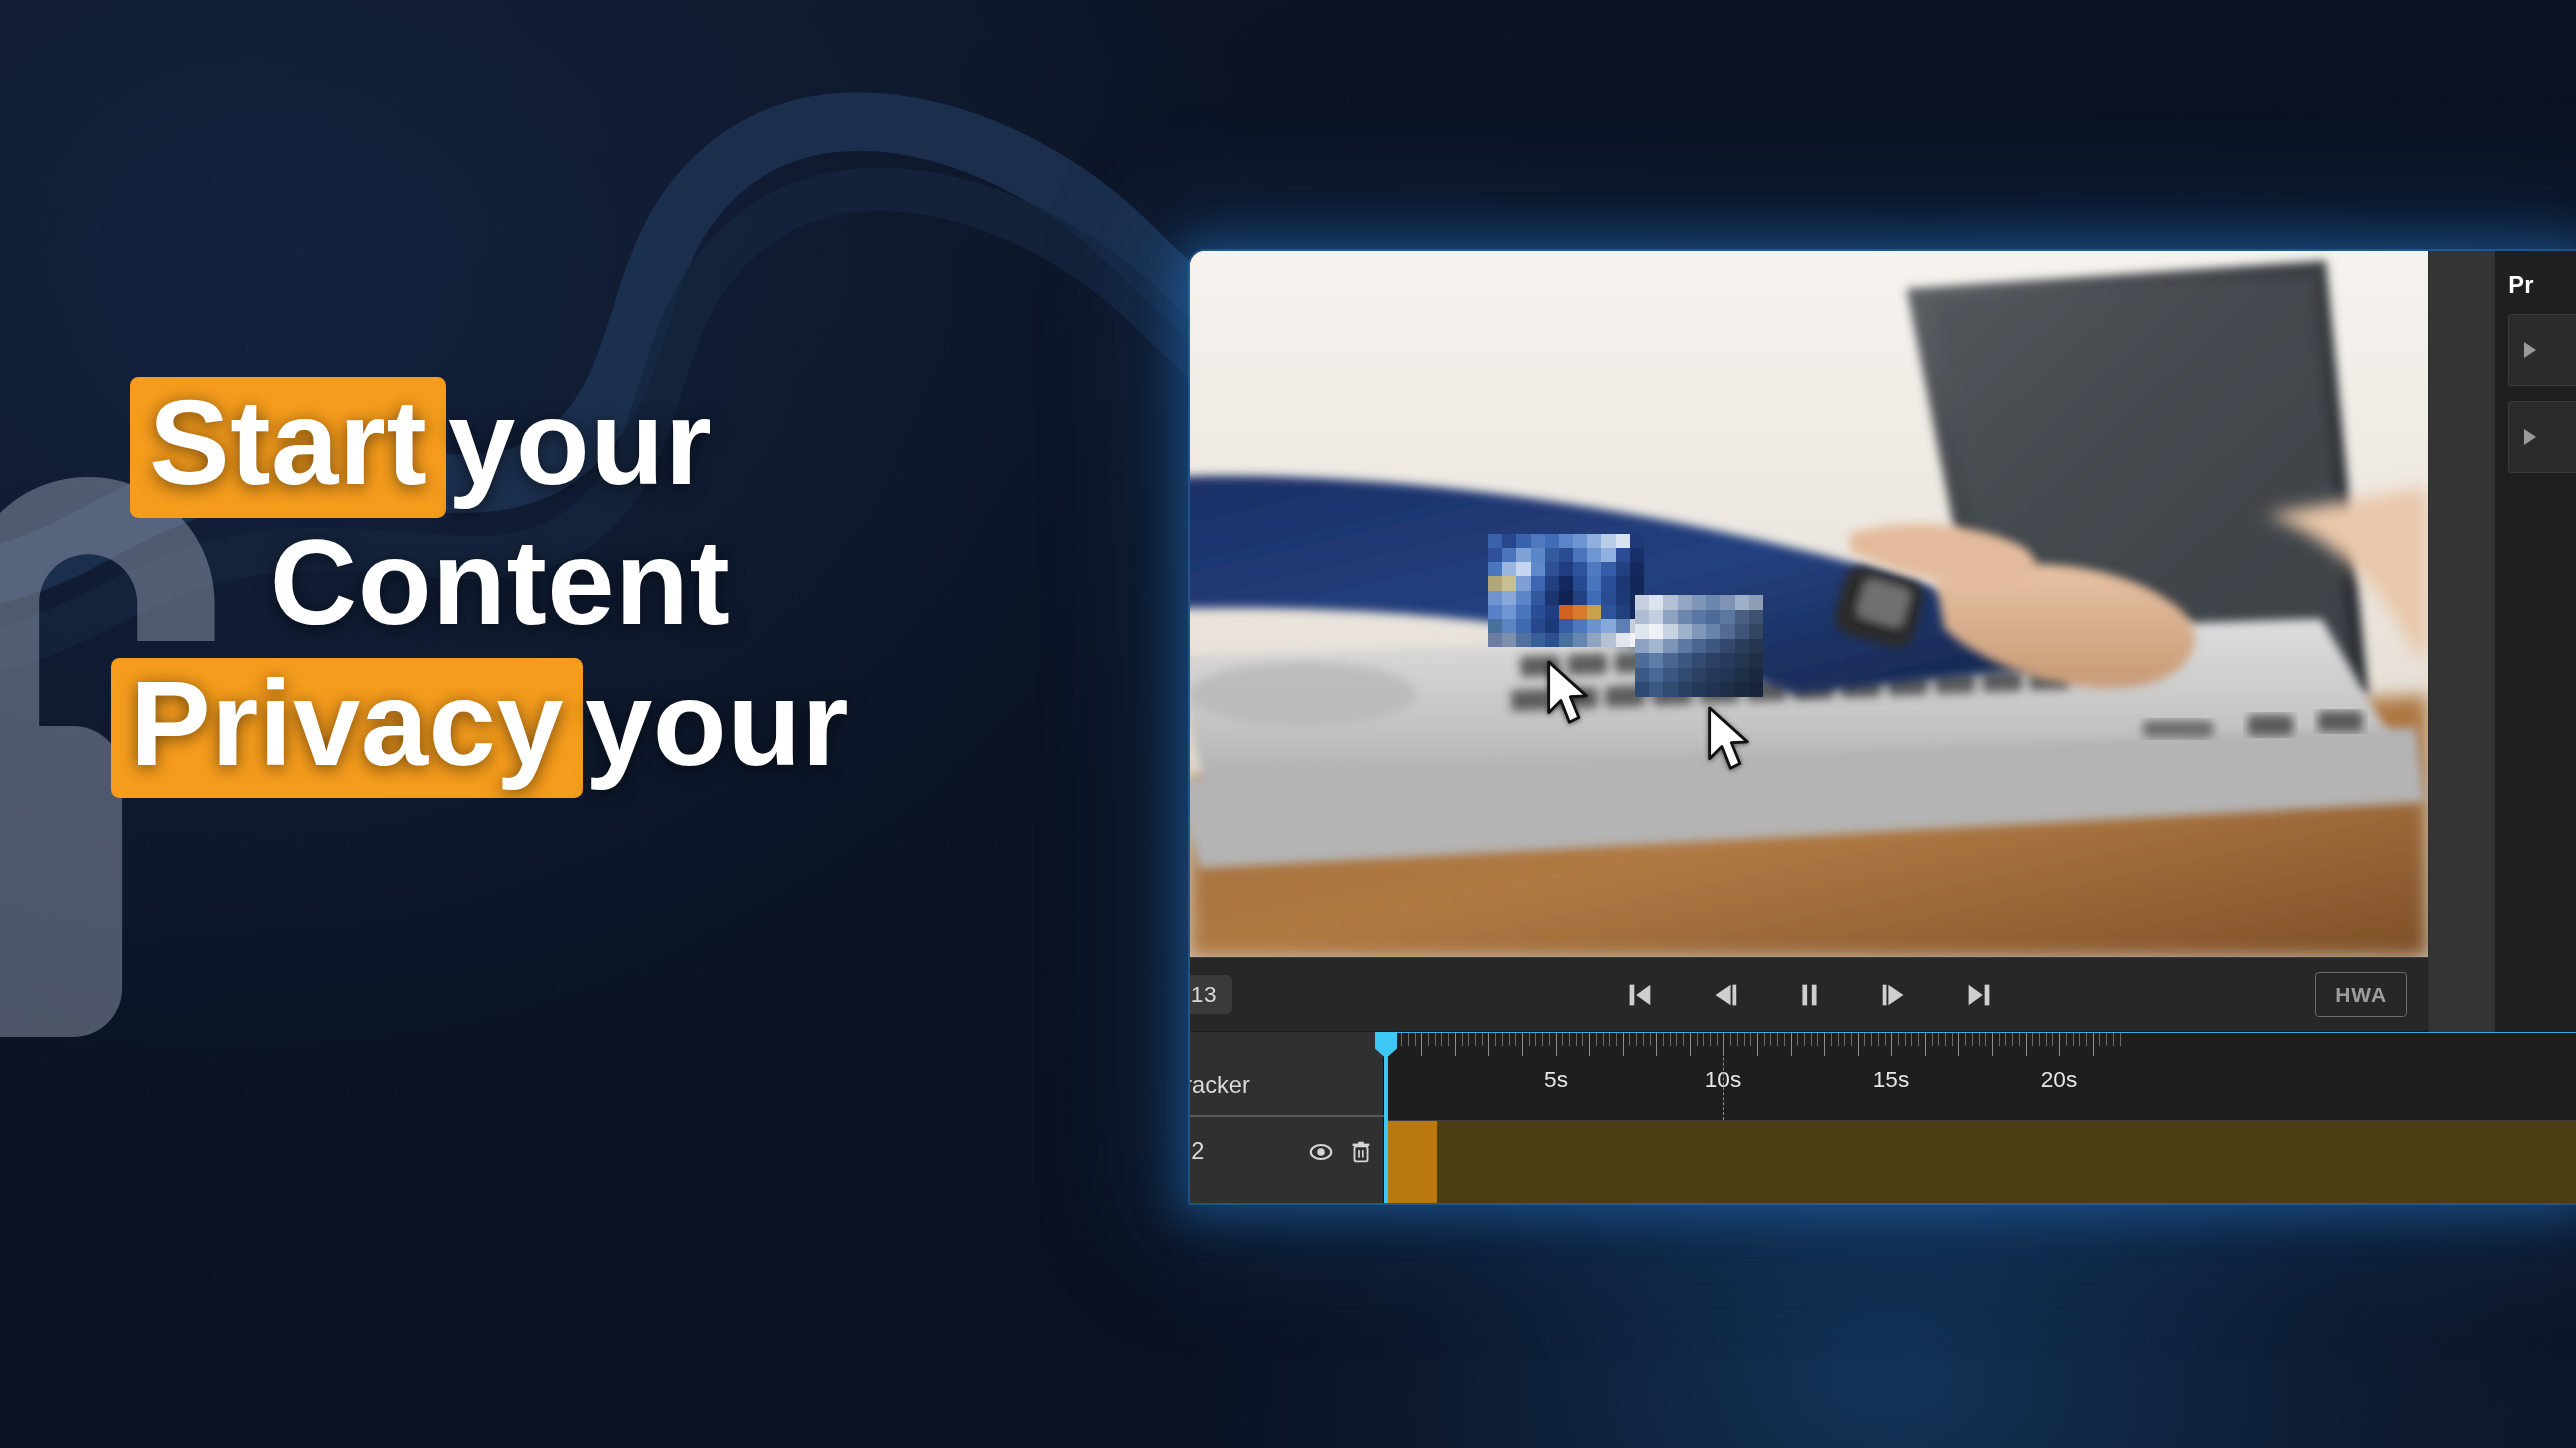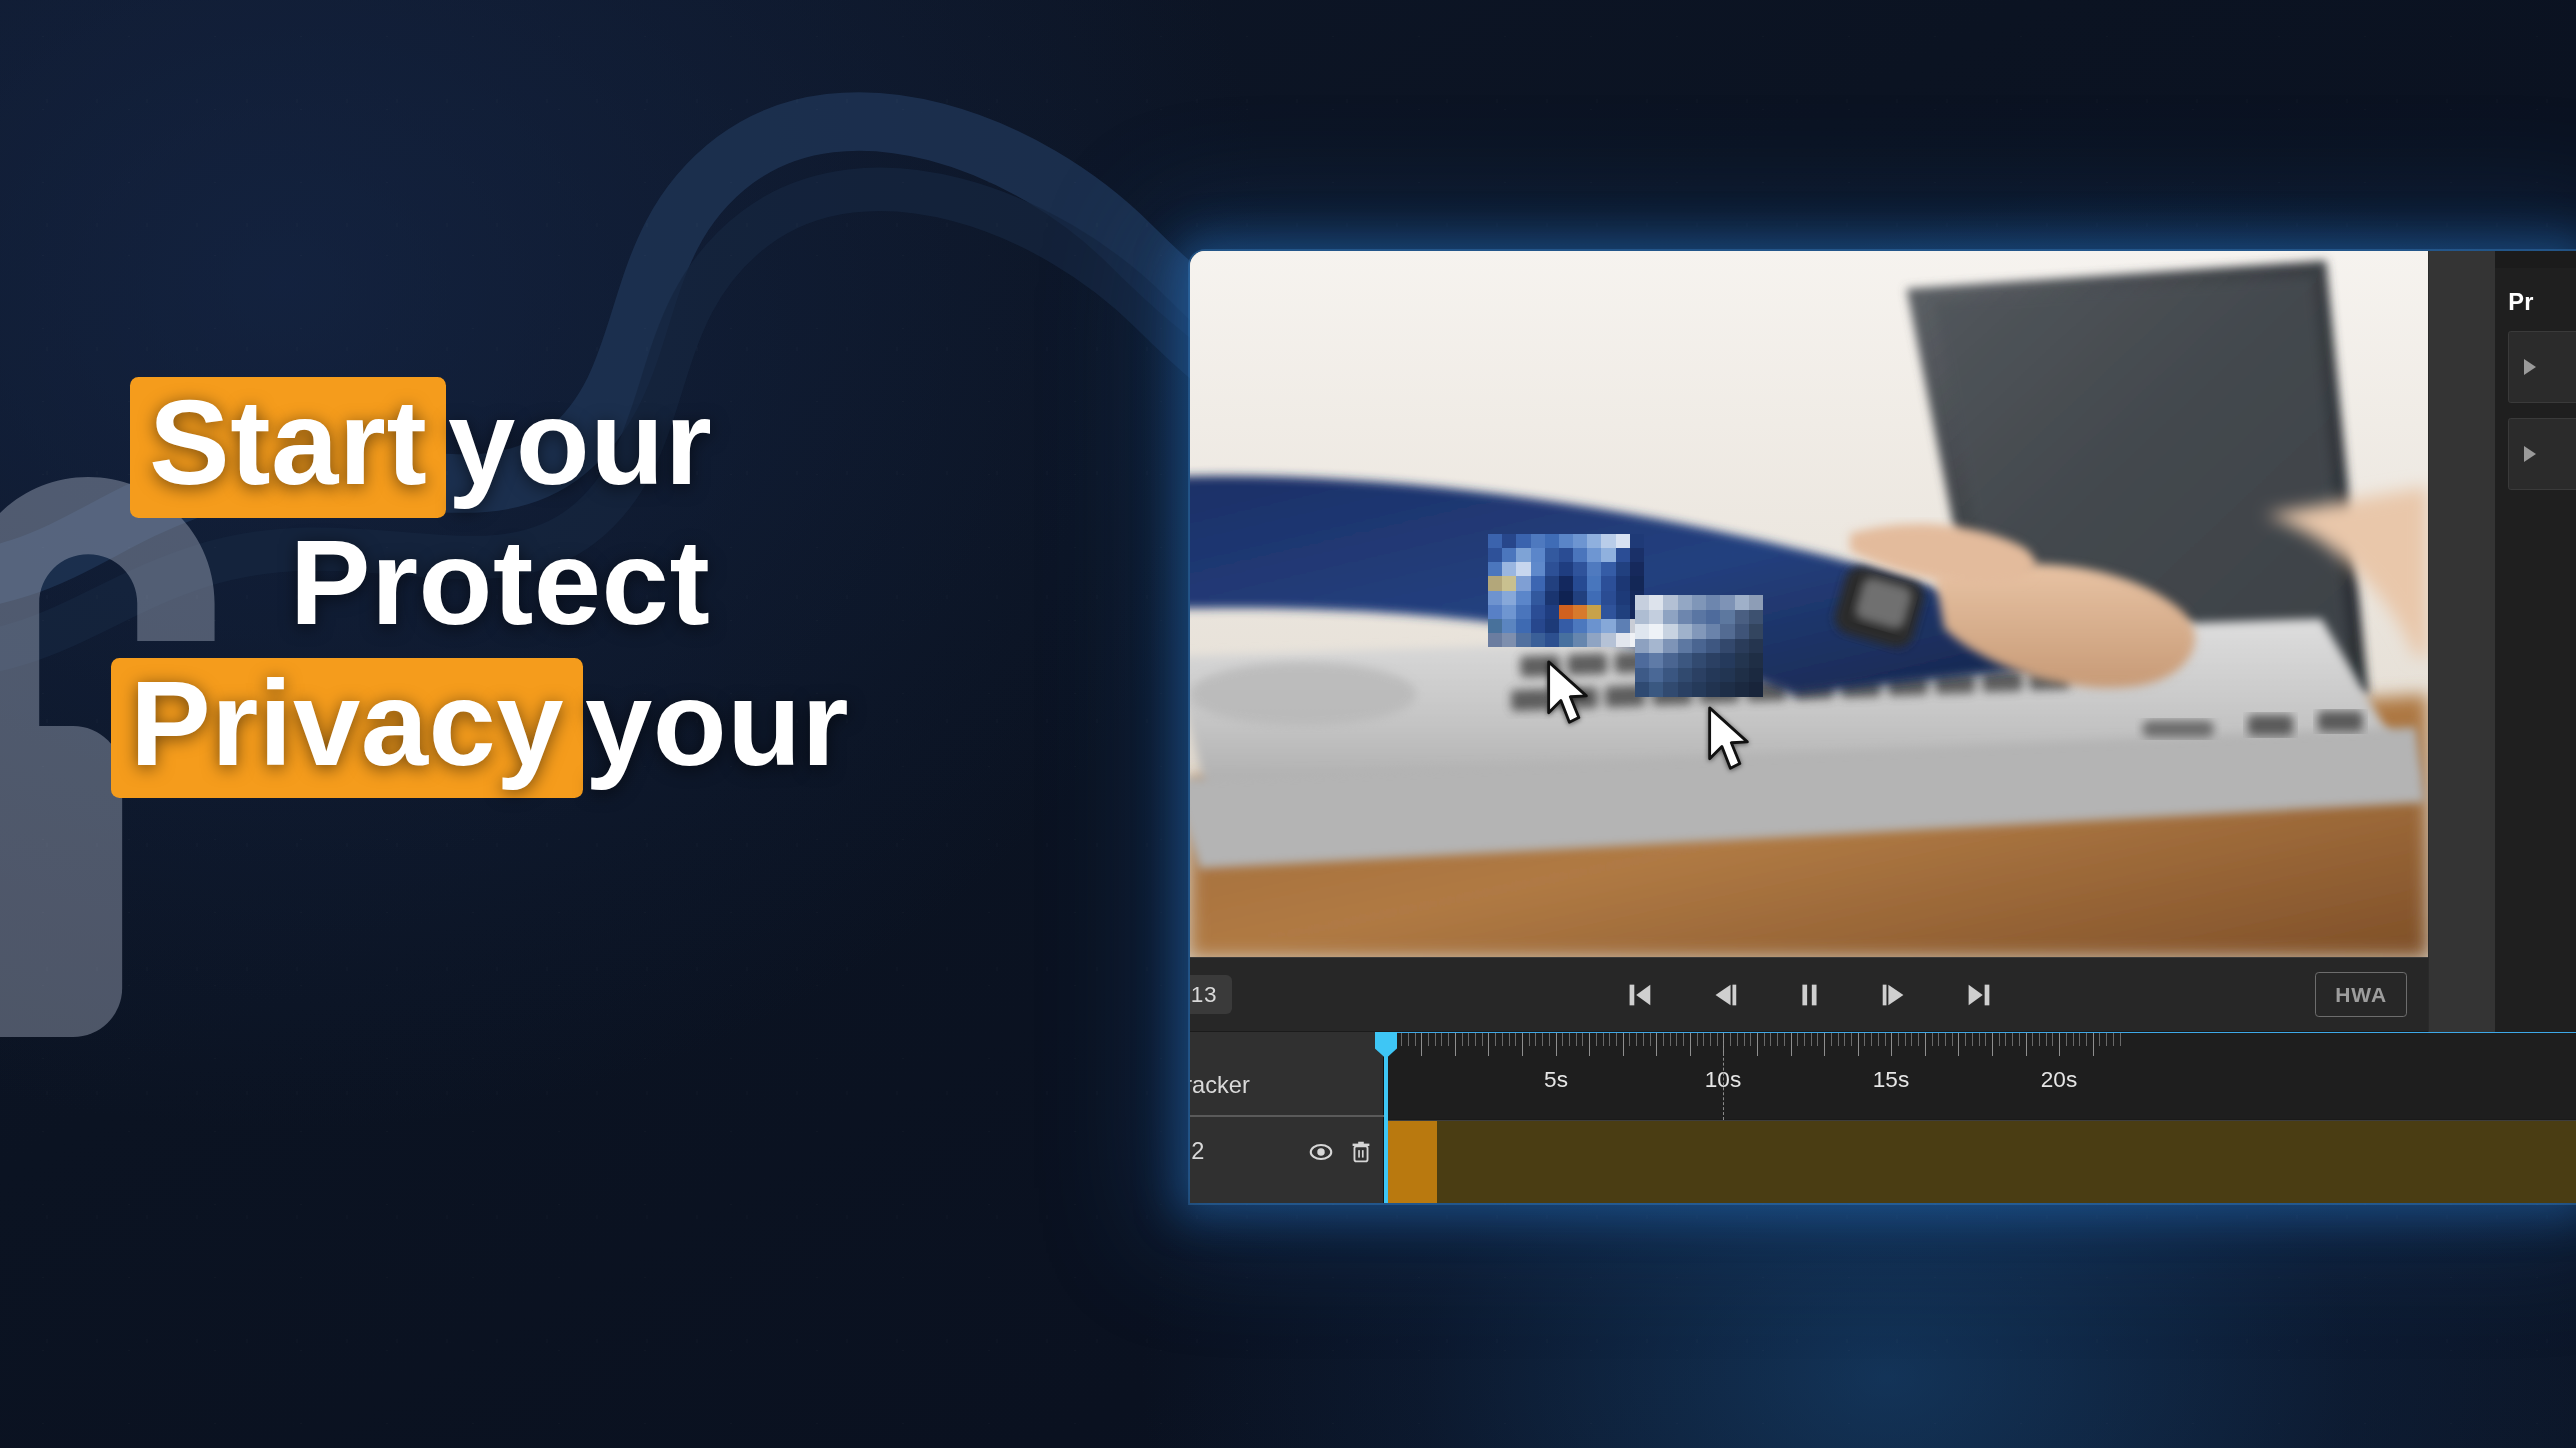--- a/index.html
+++ b/index.html
@@ -80,21 +80,21 @@
   #cursorA, #cursorB{ position:absolute; filter:drop-shadow(0 1.9px 2.8px rgba(0,0,0,.55)); }
   #cursorA{ left:353px; top:407px; width:49px; height:70px; }
   #cursorB{ left:514px; top:453px; width:49px; height:70px; }
 
   
   .mosaic{ position:absolute; display:grid; }
   .mosaic i{ display:block; }
 
   
   #rgutter{ position:absolute; left:1238px; top:0; width:67px; height:952px; background:#343434; border-left:0.9px solid #2a2a2a;}
-  #rpanel{ position:absolute; left:1305px; top:17px; width:81px; height:952px; background:#1f1f1f; }
+  #rpanel{ position:absolute; left:1305px; top:0; width:81px; height:952px; background:#1f1f1f; }
   #rpanel .ptitle{
     color:#fff; font-size:23.6px; font-weight:700; padding:21px 0 0 13.2px; letter-spacing:0.3px;
   }
   #rpanel .pcard{
     margin:15px 0 0 13.2px; width:104px; height:72px;
     background:#2b2b2b; border:0.9px solid #3a3a3a; border-radius:2.8px;
     display:flex; align-items:center; padding-left:15px;
   }
   #rpanel .pcard .tri{
     width:0;height:0;border-left:12.3px solid #9a9a9a;
@@ -170,21 +170,21 @@
     <circle cx="38" cy="440" r="44" fill="#16203a"></circle>
     <rect x="16" y="452" width="44" height="96" rx="16" fill="#16203a"></rect>
   </svg>
 
   <div id="noise"></div>
 
   <div id="headline">
     <span class="line" id="l1">
       <span class="hl">Start</span><span>your</span>
     </span>
-    <span class="line" id="l2">Protect</span>
+    <span class="line" id="l2">Content</span>
     <span class="line" id="l3">
       <span class="hl">Privacy</span><span>your</span>
     </span>
   </div>
 
   <div id="app">
 
     <div id="preview">
       <svg id="photo" viewBox="0 0 1313 749" preserveAspectRatio="none">
         <defs>

